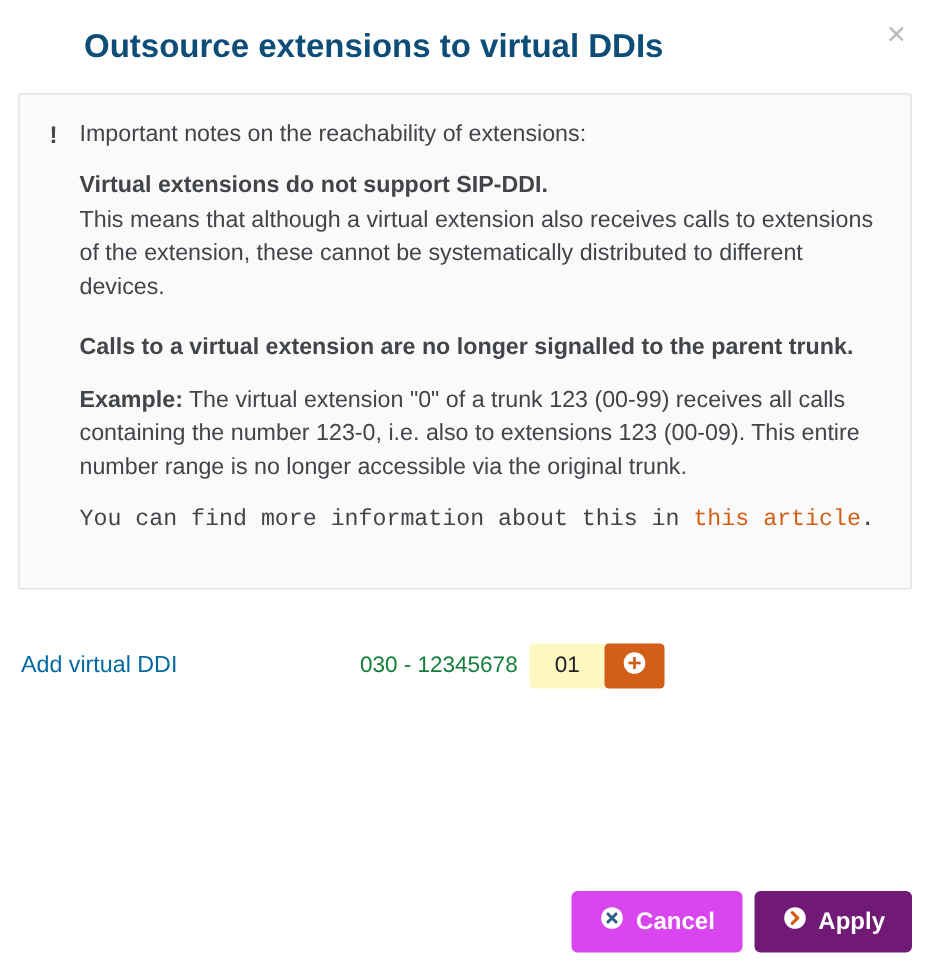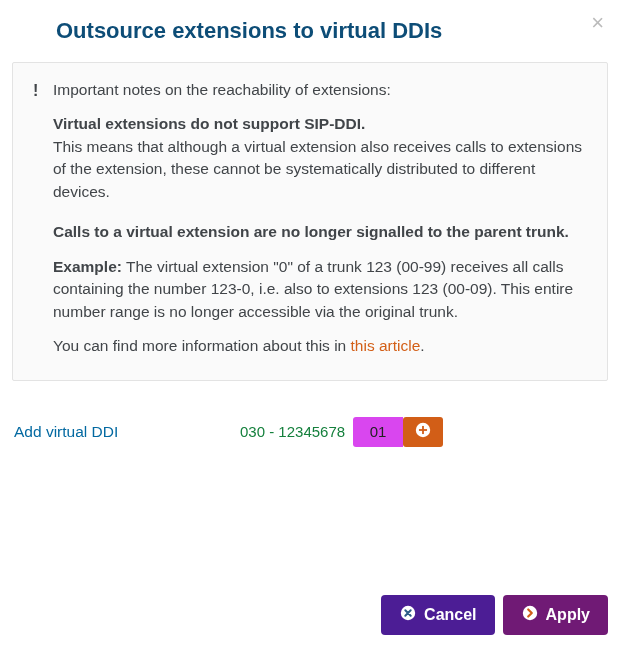--- a/index.html
+++ b/index.html
@@ -41,21 +41,21 @@
     }
     .info-box .exclaim {
       position: absolute;
       left: 20px;
       top: 16px;
       font-weight: 700;
       color: #414549;
       font-size: 16px;
     }
     .info-box p { margin-bottom: 12px; }
-    .info-box p:last-child { margin-bottom: 0; }
+    .info-box p:last-child { margin-bottom: 12px; font-family: Liberation Mono, monospace; }
     .info-box .bold-line { font-weight: 700; margin-top: 18px; }
     .info-box a { color: #d35f17; text-decoration: none; }
 
     .add-row {
       display: flex;
       align-items: center;
       padding: 6px 6px 6px 2px;
     }
     .add-label {
       font-size: 15.5px;
@@ -65,21 +65,21 @@
     .prefix {
       font-size: 15px;
       color: #15803d;
       margin-left: 26px;
       margin-right: 8px;
     }
     .ext-input {
       width: 50px;
       height: 30px;
       border: none;
-      background: #d946ef;
+      background: #fef9c3;
       text-align: center;
       font-size: 15px;
       color: #222;
       border-radius: 3px 0 0 3px;
       outline: none;
     }
     .add-btn {
       width: 40px;
       height: 30px;
       background: #d25e17;
@@ -105,21 +105,21 @@
       align-items: center;
       gap: 7px;
       border: none;
       border-radius: 4px;
       font-size: 16px;
       font-weight: 700;
       padding: 9px 18px;
       cursor: pointer;
       color: #fff;
     }
-    .btn-cancel { background: #4c1d95; }
+    .btn-cancel { background: #d946ef; }
     .btn-apply  { background: #701a75; justify-content: center; }
     .btn svg { width: 18px; height: 18px; flex-shrink: 0; }
   </style>
 </head>
 <body>
 
 <div class="close-x">×</div>
 
 <h1 class="modal-title">Outsource extensions to virtual DDIs</h1>
 

